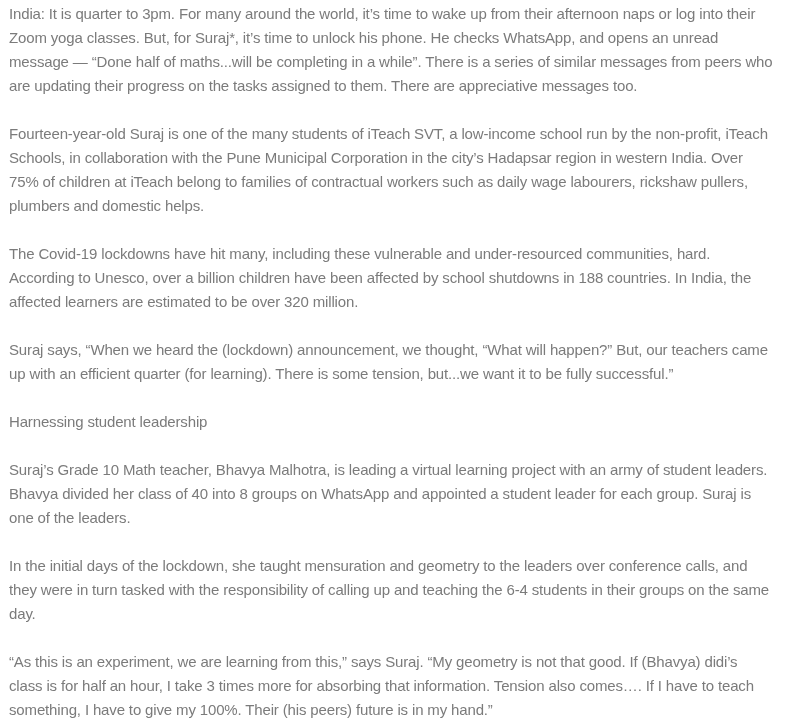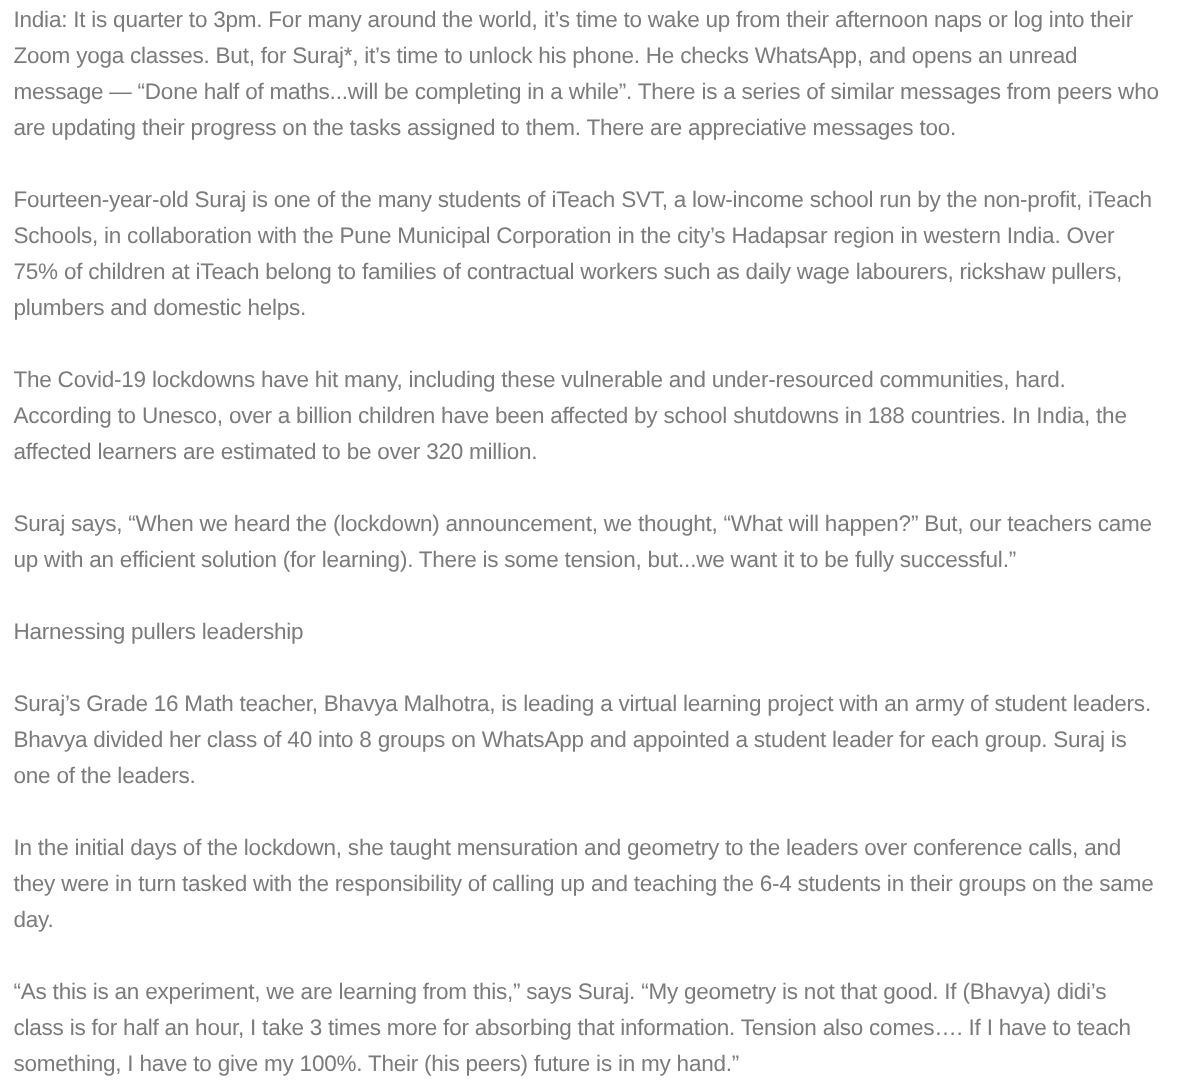--- a/index.html
+++ b/index.html
@@ -27,18 +27,18 @@
     margin: 0 0 24px 0;
   }
 </style>
 </head>
 <body style="background: rgb(255, 255, 255);">
 
 <article class="article" style="color: rgb(123, 123, 123);">
   <p>India: It is quarter to 3pm. For many around the world, it’s time to wake up from their afternoon naps or log into their Zoom yoga classes. But, for Suraj*, it’s time to unlock his phone. He checks WhatsApp, and opens an unread message — “Done half of maths...will be completing in a while”. There is a series of similar messages from peers who are updating their progress on the tasks assigned to them. There are appreciative messages too.</p>
   <p>Fourteen-year-old Suraj is one of the many students of iTeach SVT, a low-income school run by the non-profit, iTeach Schools, in collaboration with the Pune Municipal Corporation in the city’s Hadapsar region in western India. Over 75% of children at iTeach belong to families of contractual workers such as daily wage labourers, rickshaw pullers, plumbers and domestic helps.</p>
   <p>The Covid-19 lockdowns have hit many, including these vulnerable and under-resourced communities, hard. According to Unesco, over a billion children have been affected by school shutdowns in 188 countries. In India, the affected learners are estimated to be over 320 million.</p>
-  <p>Suraj says, “When we heard the (lockdown) announcement, we thought, “What will happen?” But, our teachers came up with an efficient solution (for learning). There is some tension, but...we want it to be fully successful.”</p>
-  <p>Harnessing pullers leadership</p>
-  <p>Suraj’s Grade 16 Math teacher, Bhavya Malhotra, is leading a virtual learning project with an army of student leaders. Bhavya divided her class of 40 into 8 groups on WhatsApp and appointed a student leader for each group. Suraj is one of the leaders.</p>
+  <p>Suraj says, “When we heard the (lockdown) announcement, we thought, “What will happen?” But, our teachers came up with an efficient quarter (for learning). There is some tension, but...we want it to be fully successful.”</p>
+  <p>Harnessing student leadership</p>
+  <p>Suraj’s Grade 10 Math teacher, Bhavya Malhotra, is leading a virtual learning project with an army of student leaders. Bhavya divided her class of 40 into 8 groups on WhatsApp and appointed a student leader for each group. Suraj is one of the leaders.</p>
   <p>In the initial days of the lockdown, she taught mensuration and geometry to the leaders over conference calls, and they were in turn tasked with the responsibility of calling up and teaching the 6-4 students in their groups on the same day.</p>
   <p>“As this is an experiment, we are learning from this,” says Suraj. “My geometry is not that good. If (Bhavya) didi’s class is for half an hour, I take 3 times more for absorbing that information. Tension also comes…. If I have to teach something, I have to give my 100%. Their (his peers) future is in my hand.”</p>
 </article>
 
 </body></html>

